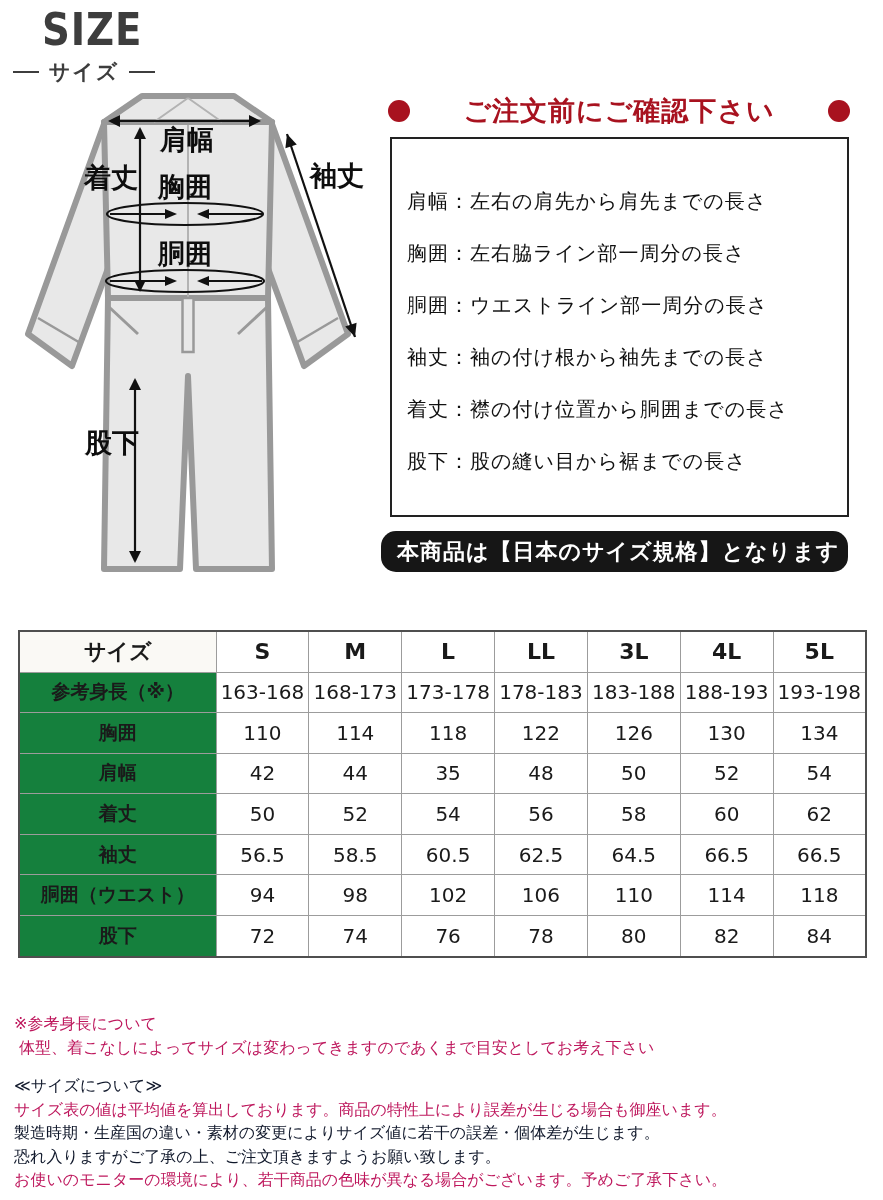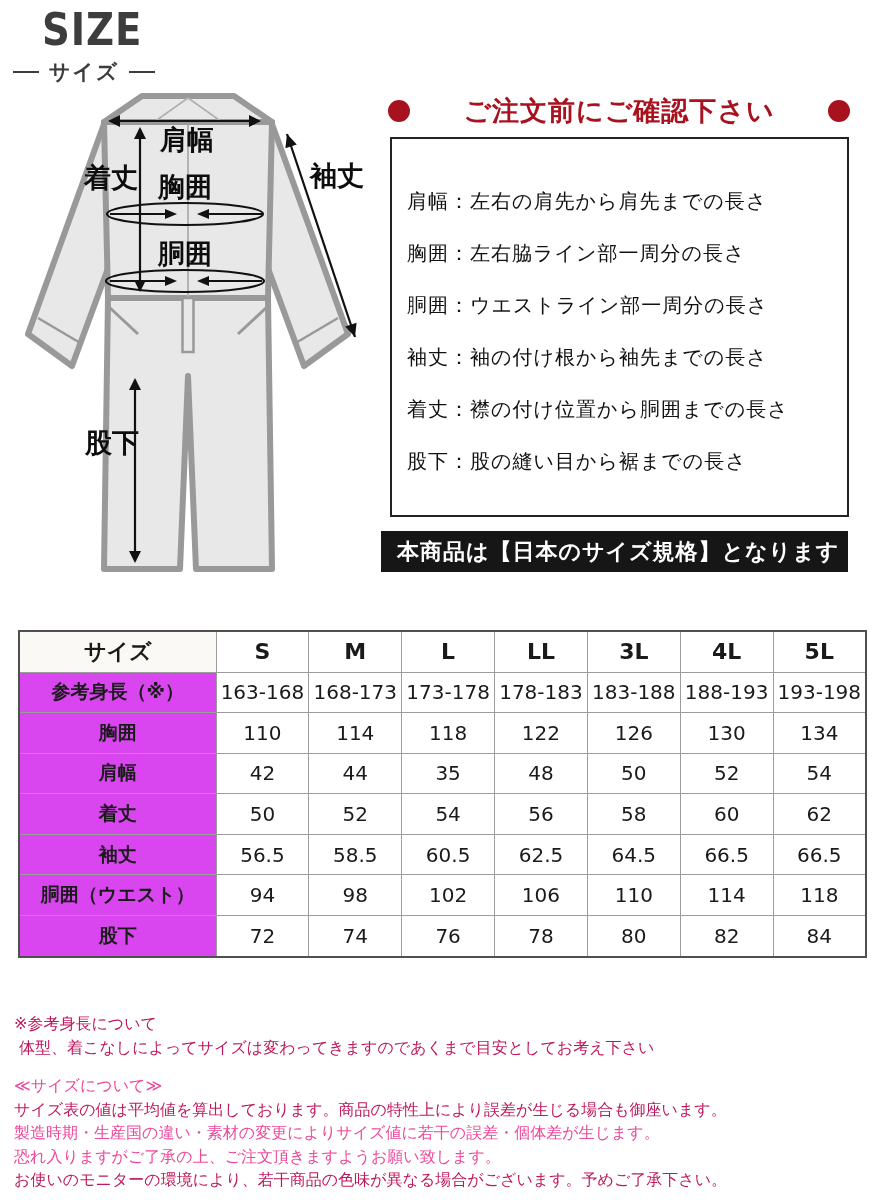--- a/index.html
+++ b/index.html
@@ -26,37 +26,37 @@
   .confirm-title .dot { width:22px; height:22px; border-radius:50%; background:#a8121f; }
   .confirm-title .t { font-size:27px; font-weight:700; color:#a8121f; letter-spacing:1px; white-space:nowrap; }
   .confirm-box { position:absolute; left:390px; top:137px; width:459px; height:380px;
                  border:2px solid #222; background:#fff; padding:36px 8px 16px 15px; }
   .confirm-box .def { height:52px; line-height:52px; font-size:20px; color:#111;
                       letter-spacing:1px; white-space:nowrap; }
 
   
   .notice-bar { position:absolute; left:381px; top:531px; width:467px; height:41px;
                 background:#161616; color:#fff; display:flex; align-items:center;
-                padding-left:16px; font-size:22px; font-weight:700; letter-spacing:1px; white-space:nowrap; }
+                padding-left:16px; font-size:22px; font-weight:700; letter-spacing:1px; white-space:nowrap;border-radius:15px; }
 
   
   table.size-table { position:absolute; left:18px; top:630px; width:849px; height:328px;
                      border-collapse:collapse; table-layout:fixed; background:#fff;
                      border:2px solid #4f4f4f; }
   .size-table th, .size-table td { border:1px solid #9c9c9c; text-align:center; vertical-align:middle; }
   .size-table col.c0 { width:197px; }
   .size-table thead th { font-size:22px; font-weight:700; height:41px; }
-  .size-table tbody th { font-size:19px; font-weight:700; background:#d946ef; }
+  .size-table tbody th { font-size:19px; font-weight:700; background:#15803d; }
   .size-table thead th.corner { background:#faf9f5; }
   .size-table td { font-size:20px; font-weight:400;border-radius:13px; }
 
   
   .notes { position:absolute; left:14px; top:1012px; }
   .note { font-size:16px; line-height:23.5px; color:#be185d; white-space:pre; }
-  .note.red { color:#ec4899; }
+  .note.red { color:#0f172a; }
   .note.gap { margin-top:15px; }
 </style>
 </head>
 <body>
 
 <div class="canvas">
 
   <div class="size-head">
     <h1>SIZE</h1>
   </div>

